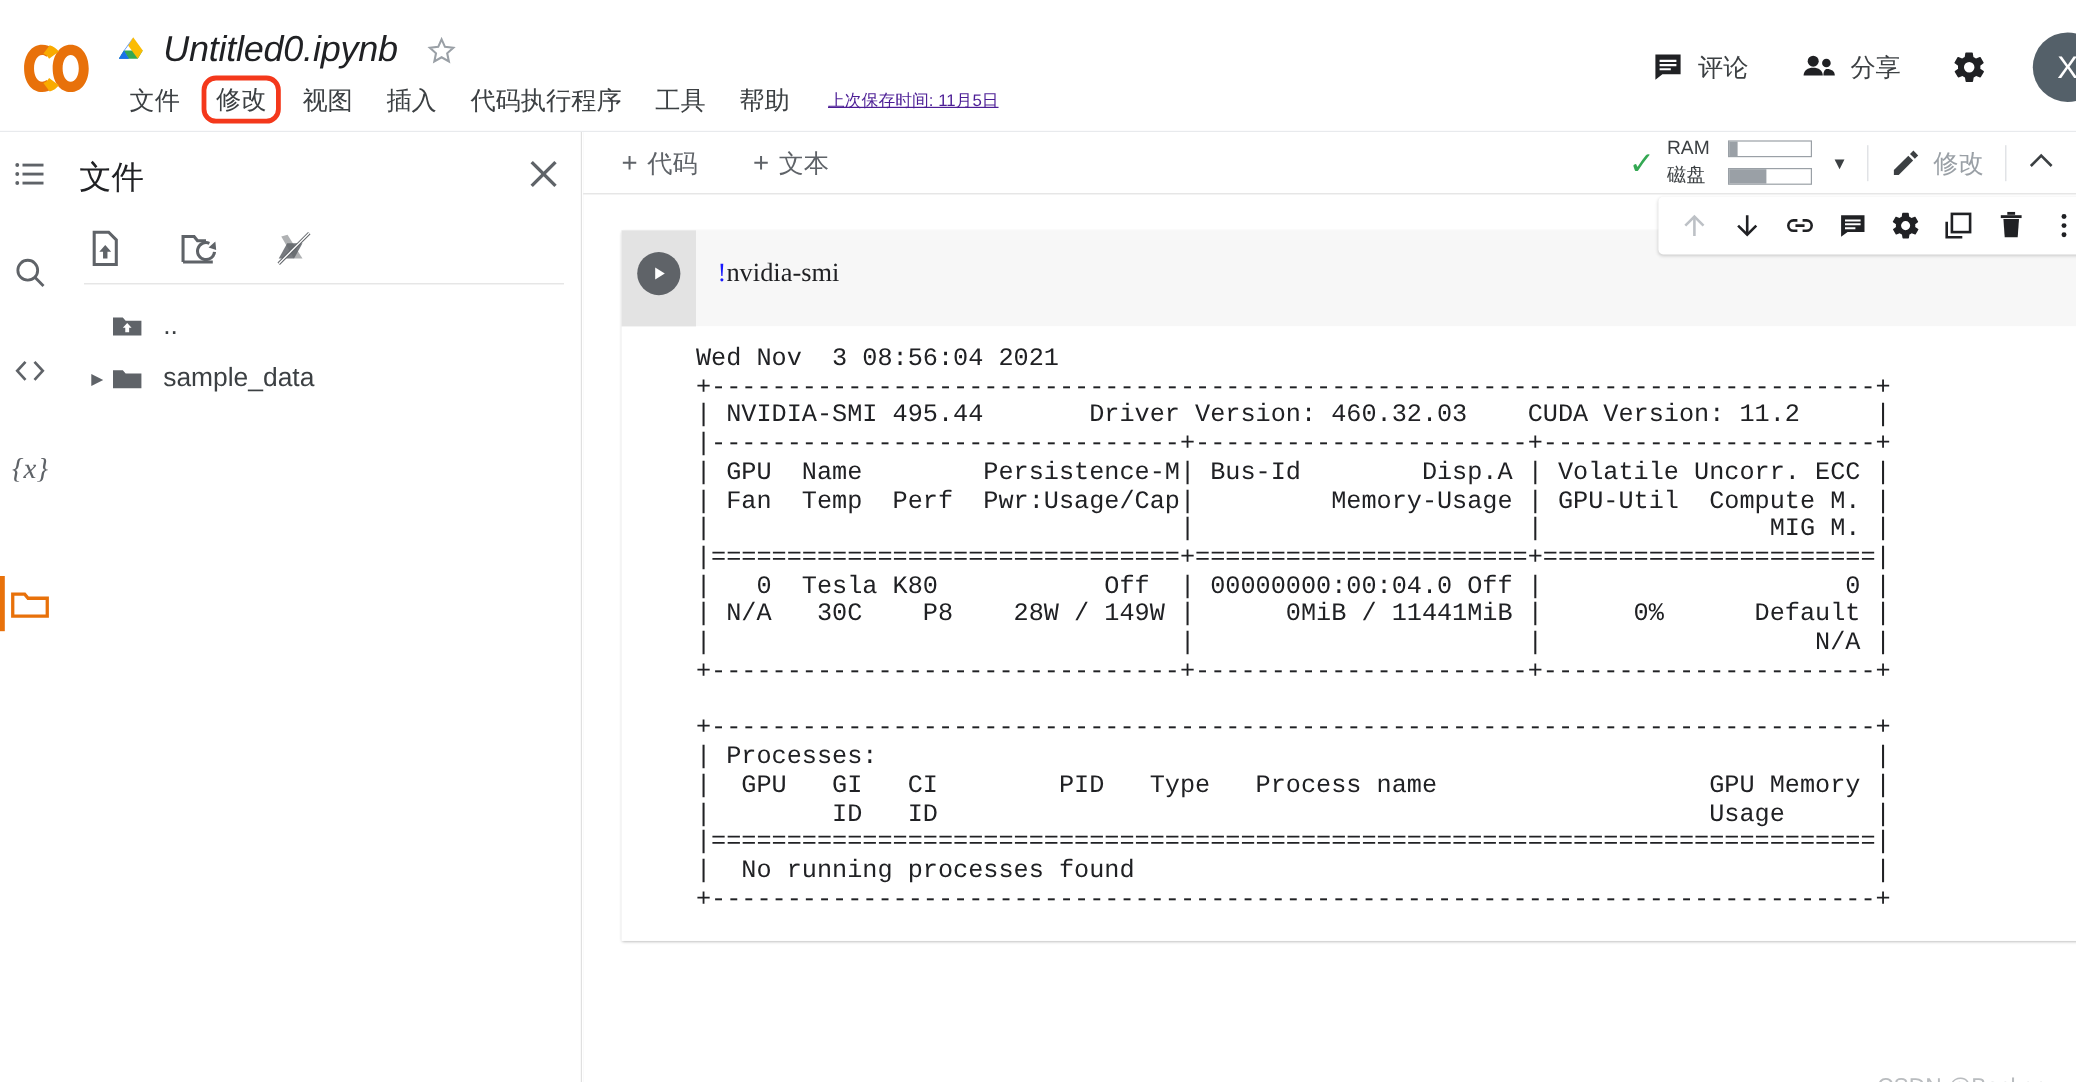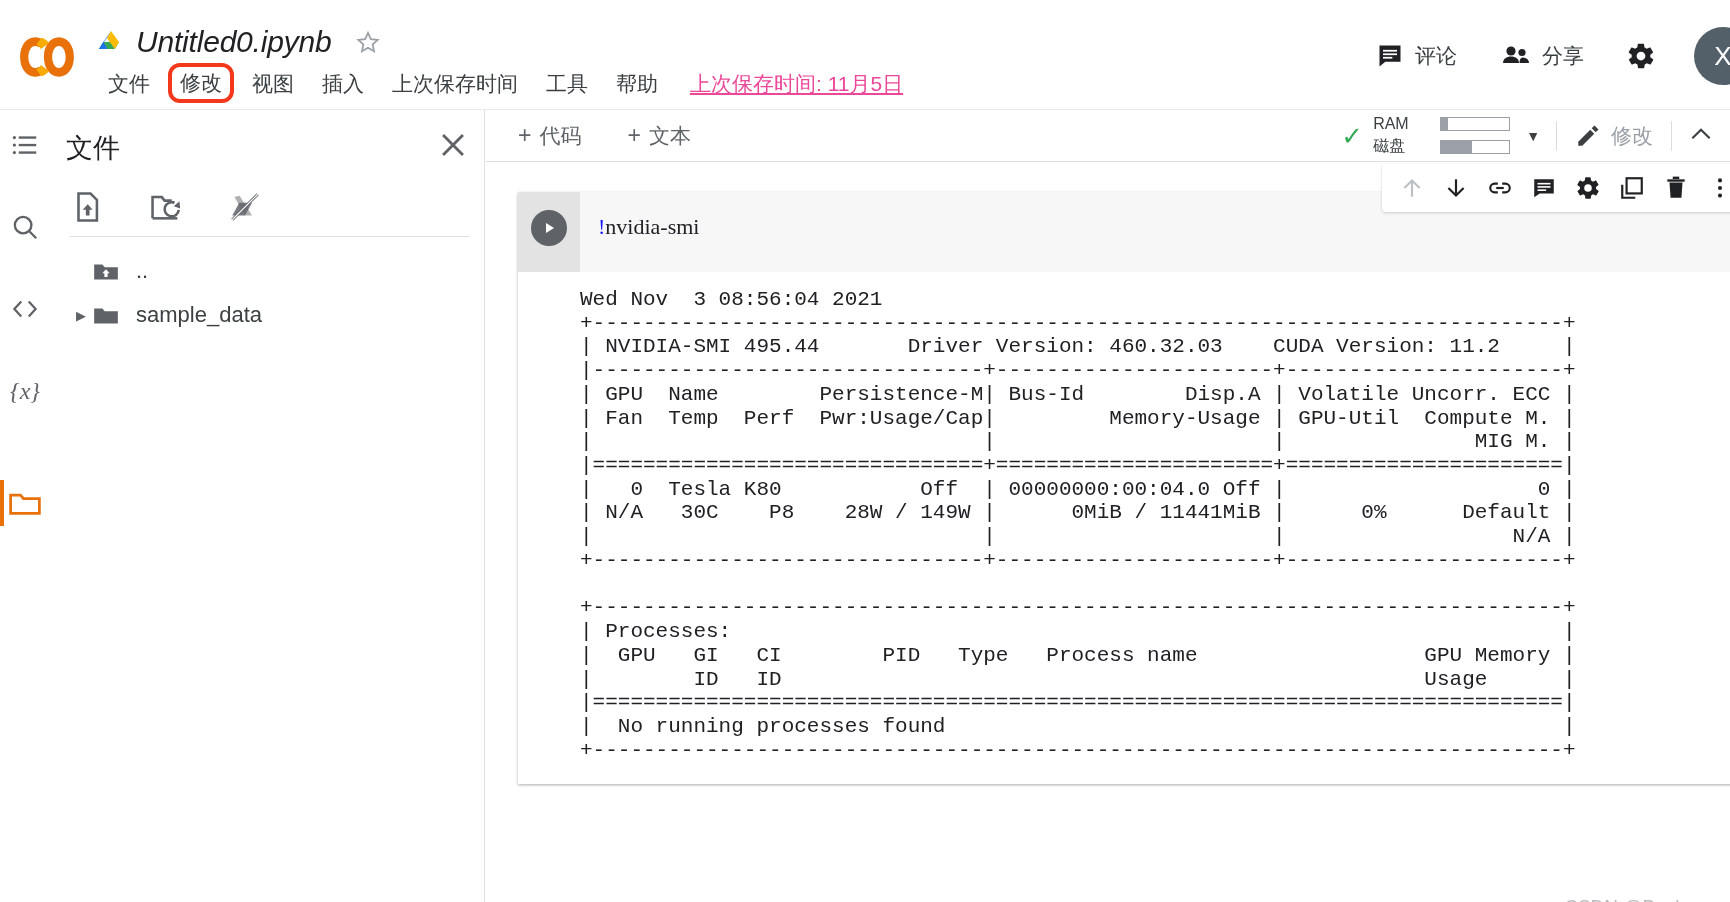--- a/index.html
+++ b/index.html
@@ -18,21 +18,21 @@
   .drive-icon { width:26px; height:24px; }
   .doc-title { font-size:30px; color:#202124; letter-spacing:-0.2px; }
   .star-icon { width:26px; height:26px; margin-left:12px; }
 
   .menu-row { position:absolute; left:98px; top:66px; height:36px; display:flex; align-items:center; }
   .menu-item { font-size:21px; color:#3c4043; padding:3px 10px; margin-right:8px; white-space:nowrap; cursor:pointer; }
   .menu-item.highlight {
     border:4px solid #f4381b; border-radius:12px; padding:2px 8px;
     color:#3c4043; position:relative; top:-1px;
   }
-  .save-status { font-size:21px; color:#ec4899; text-decoration:underline; margin-left:14px; white-space:nowrap; cursor:pointer; }
+  .save-status { font-size:14px; color:#4c1d95; text-decoration:underline; margin-left:14px; white-space:nowrap; cursor:pointer; }
 
   .header-right { position:absolute; right:0; top:26px; height:60px; display:flex; align-items:center; gap:16px; }
   .hr-btn { display:flex; align-items:center; gap:11px; padding:6px 14px; font-size:21px; color:#3c4043; cursor:pointer; }
   .gear-wrap { padding:6px 12px; cursor:pointer; display:flex; align-items:center;}
   .avatar {
     width:58px; height:58px; border-radius:50%; background:#546069; color:#fff;
     display:flex; align-items:center; justify-content:center; font-size:26px;
     margin-left:10px; margin-right:-22px; cursor:pointer;
   }
 
@@ -54,21 +54,21 @@
   .file-label { font-size:22px; color:#3c4043; }
 
   
   .nb { position:absolute; left:486px; top:110px; width:1244px; height:792px; background:#fff; }
   .nb-toolbar { position:absolute; left:0; top:0; width:1244px; height:52px; border-bottom:1px solid #e0e0e0; display:flex; align-items:center; }
   .add-btn { display:flex; align-items:center; gap:8px; font-size:21px; color:#5f6368; padding:4px 14px; margin-left:18px; cursor:pointer; }
   .plus { font-size:23px; line-height:1; color:#5f6368; }
   .tb-right { position:absolute; right:0; top:0; height:52px; display:flex; align-items:center; gap:0; }
   .res-check { color:#34a853; font-size:26px; margin-right:10px; }
   .res-block { display:flex; flex-direction:column; gap:3px; font-size:16px; color:#3c4043; }
-  .res-line { display:flex; align-items:center; gap:25px; }
+  .res-line { display:flex; align-items:center; gap:9px; }
   .res-label { width:42px; }
   .res-bar { width:70px; height:14px; border:1px solid #9aa0a6; background:#fff; position:relative; }
   .res-fill { position:absolute; left:0; top:0; bottom:0; background:#9aa0a6; }
   .caret-down { margin-left:16px; margin-right:10px; cursor:pointer; color:#3c4043; font-size:14px; }
   .tb-sep { width:1px; height:30px; background:#dadce0; margin:0 6px; }
   .edit-btn { display:flex; align-items:center; gap:10px; font-size:21px; color:#9aa0a6; padding:4px 12px; cursor:pointer; }
   .chev-up { padding:4px 10px; margin-right:6px; cursor:pointer; color:#3c4043; }
 
   
   .cell {
@@ -132,21 +132,21 @@
       <svg class="star-icon" viewBox="0 0 24 24">
         <path fill="none" stroke="#9aa0a6" stroke-width="1.6" d="M12 3.5 L14.6 9.3 L21 10 L16.3 14.2 L17.6 20.5 L12 17.3 L6.4 20.5 L7.7 14.2 L3 10 L9.4 9.3 Z"></path>
       </svg>
     </div>
 
     <div class="menu-row">
       <div class="menu-item">文件</div>
       <div class="menu-item highlight">修改</div>
       <div class="menu-item">视图</div>
       <div class="menu-item">插入</div>
-      <div class="menu-item">上次保存时间</div>
+      <div class="menu-item">代码执行程序</div>
       <div class="menu-item">工具</div>
       <div class="menu-item">帮助</div>
       <div class="save-status">上次保存时间: 11月5日</div>
     </div>
 
     <div class="header-right">
       <div class="hr-btn">
         <svg width="28" height="28" viewBox="0 0 24 24">
           <path fill="#202124" d="M3 3 H21 V17 H8 L3 21 Z"></path>
           <g stroke="#fff" stroke-width="1.5">

